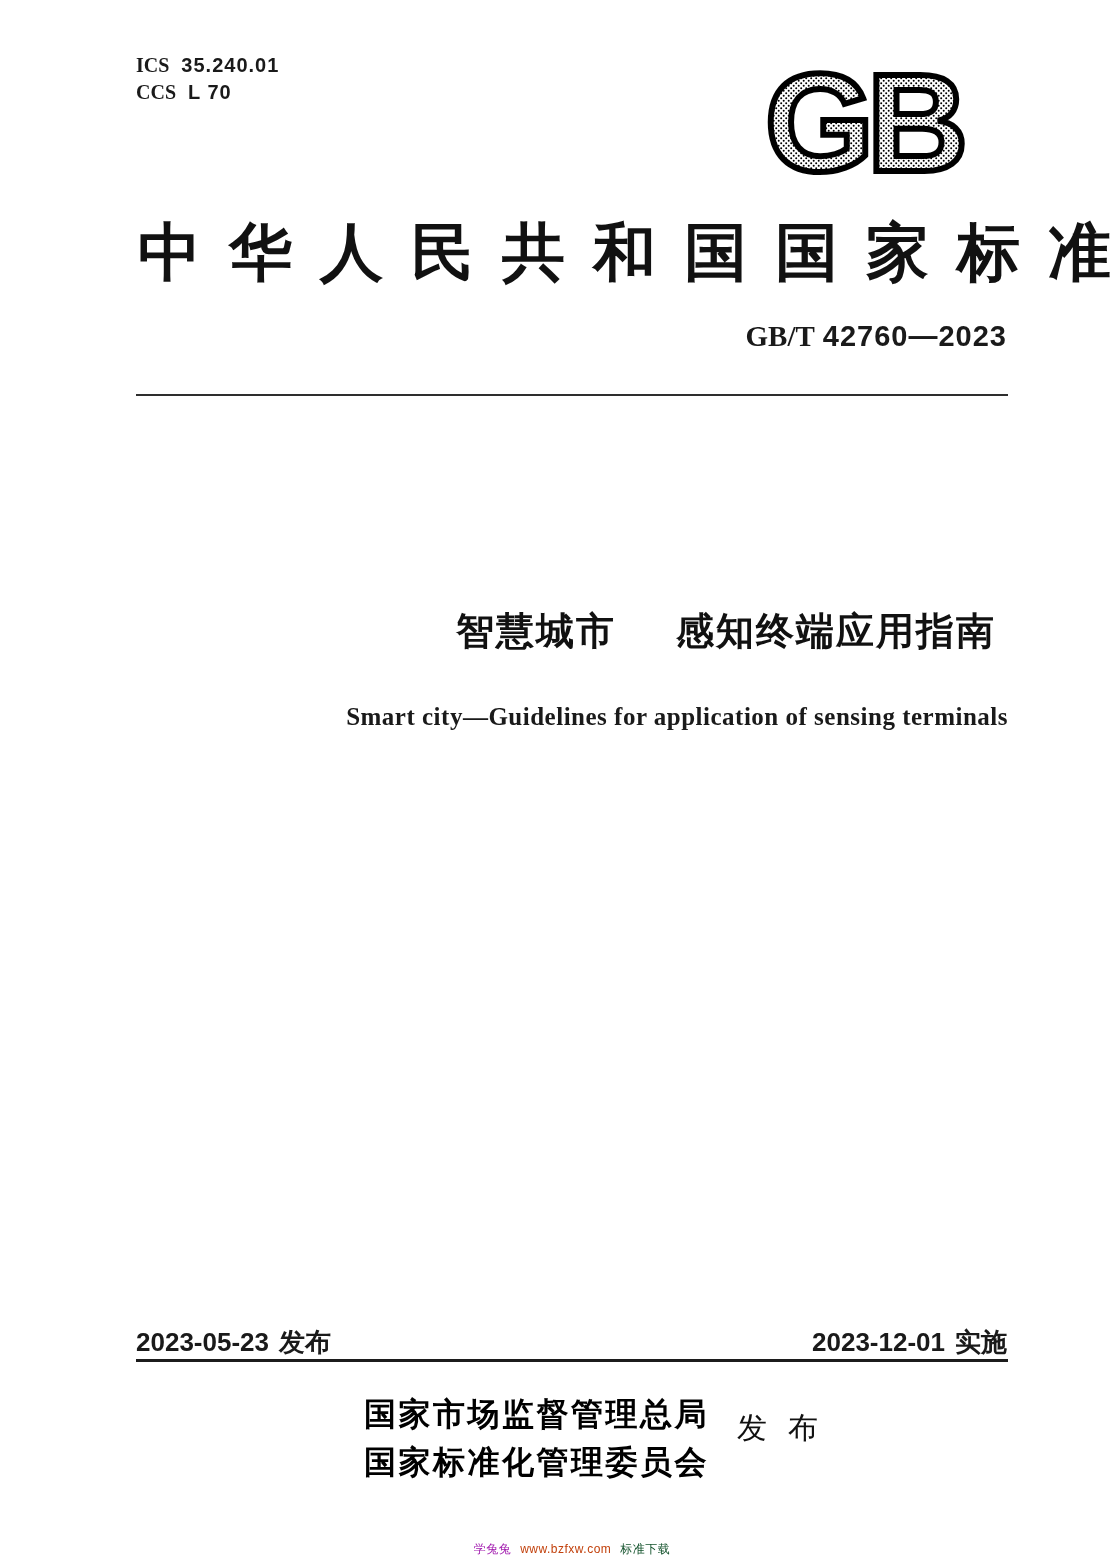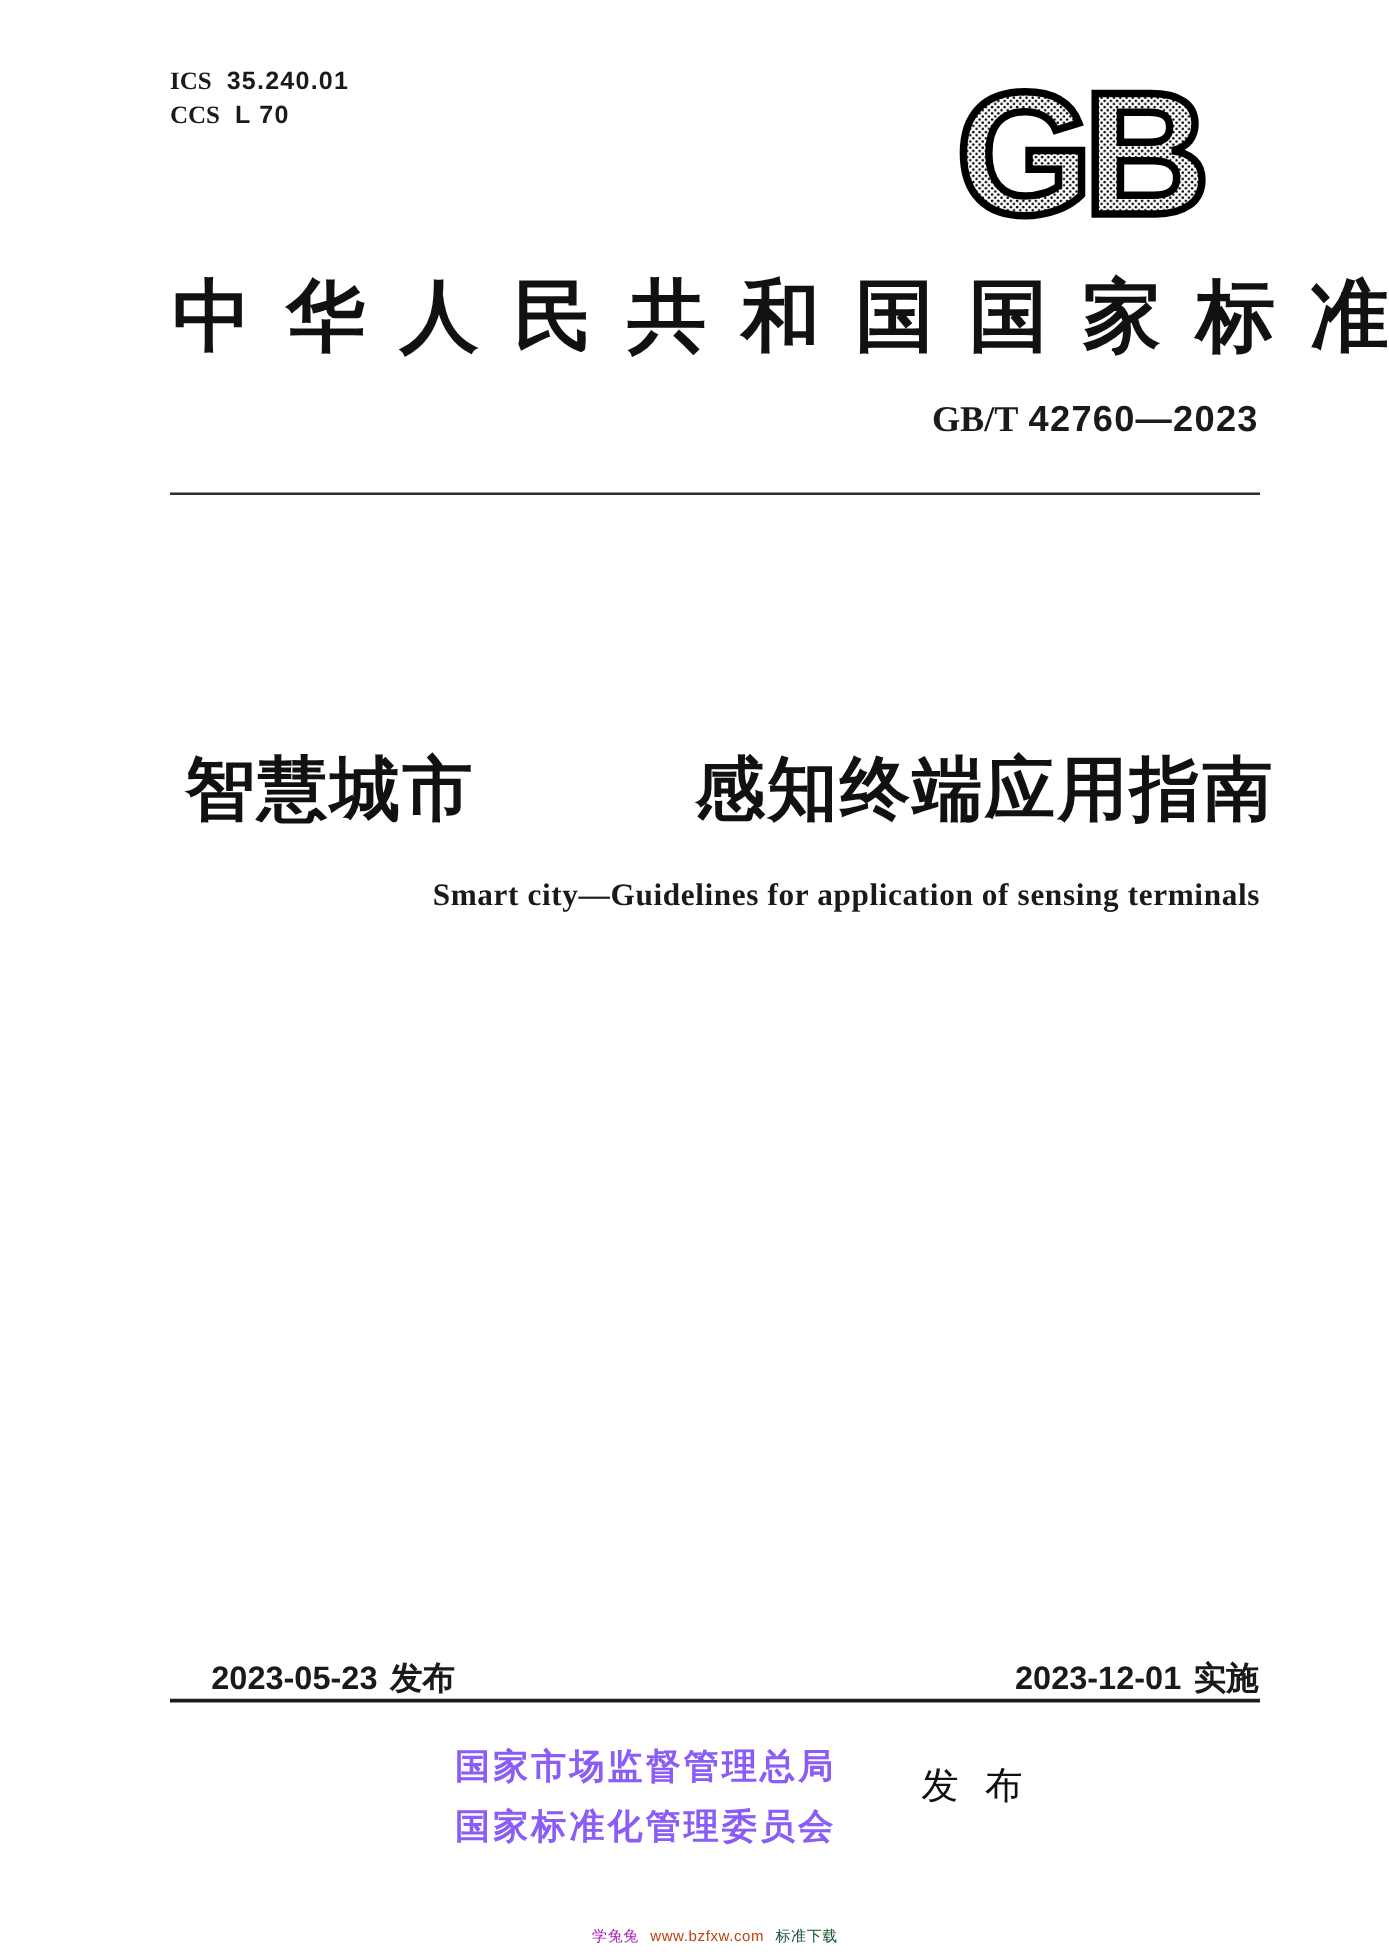--- a/index.html
+++ b/index.html
@@ -78,29 +78,29 @@
     left: 136px;
     width: 872px;
     background: #2e2e2e;
   }
   .rule-top { top: 394px; height: 2px; }
   .rule-bottom { top: 1359px; height: 3px; background: #1c1c1c; }
 
   
   .doc-title-cn {
     position: absolute;
-    left: 148px;
+    left: 124px;
     top: 604px;
     width: 872px;
     display: flex;
-    justify-content: space-between;
+    justify-content: flex-end;
     gap: 60px;
     font-family: "Liberation Sans", "DejaVu Sans", sans-serif;
     font-weight: 700;
-    font-size: 56px;
+    font-size: 38px;
     line-height: 54px;
     letter-spacing: 2px;
     color: #111;
     white-space: nowrap;
   }
   .doc-title-en {
     position: absolute;
     left: 136px;
     top: 703px;
     width: 872px;
@@ -114,38 +114,38 @@
 
   
   .date {
     position: absolute;
     top: 1325px;
     font-family: "Liberation Sans", "DejaVu Sans", sans-serif;
     font-weight: 700;
     font-size: 26px;
     white-space: nowrap;
   }
-  .issue-date { left: 136px; margin-left: 33px; }
+  .issue-date { left: 136px; }
   .impl-date { right: 104px; }
   .date-label { margin-left: 10px; }
 
   
   .issuers {
     position: absolute;
     left: 364px;
     top: 1390px;
   }
   .issuer-line {
     font-family: "Liberation Serif", "DejaVu Serif", serif;
     font-weight: 700;
-    font-size: 28px;
+    font-size: 32px;
     line-height: 48px;
     letter-spacing: 2.5px;
     white-space: nowrap;
-    color: #8b5cf6;
+    color: #000000;
   }
   .publish-label {
     position: absolute;
     left: 737px;
     top: 1408px;
     font-family: "Liberation Sans", "DejaVu Sans", sans-serif;
     font-size: 30px;
     letter-spacing: 21px;
     white-space: nowrap;
     color: #111;

